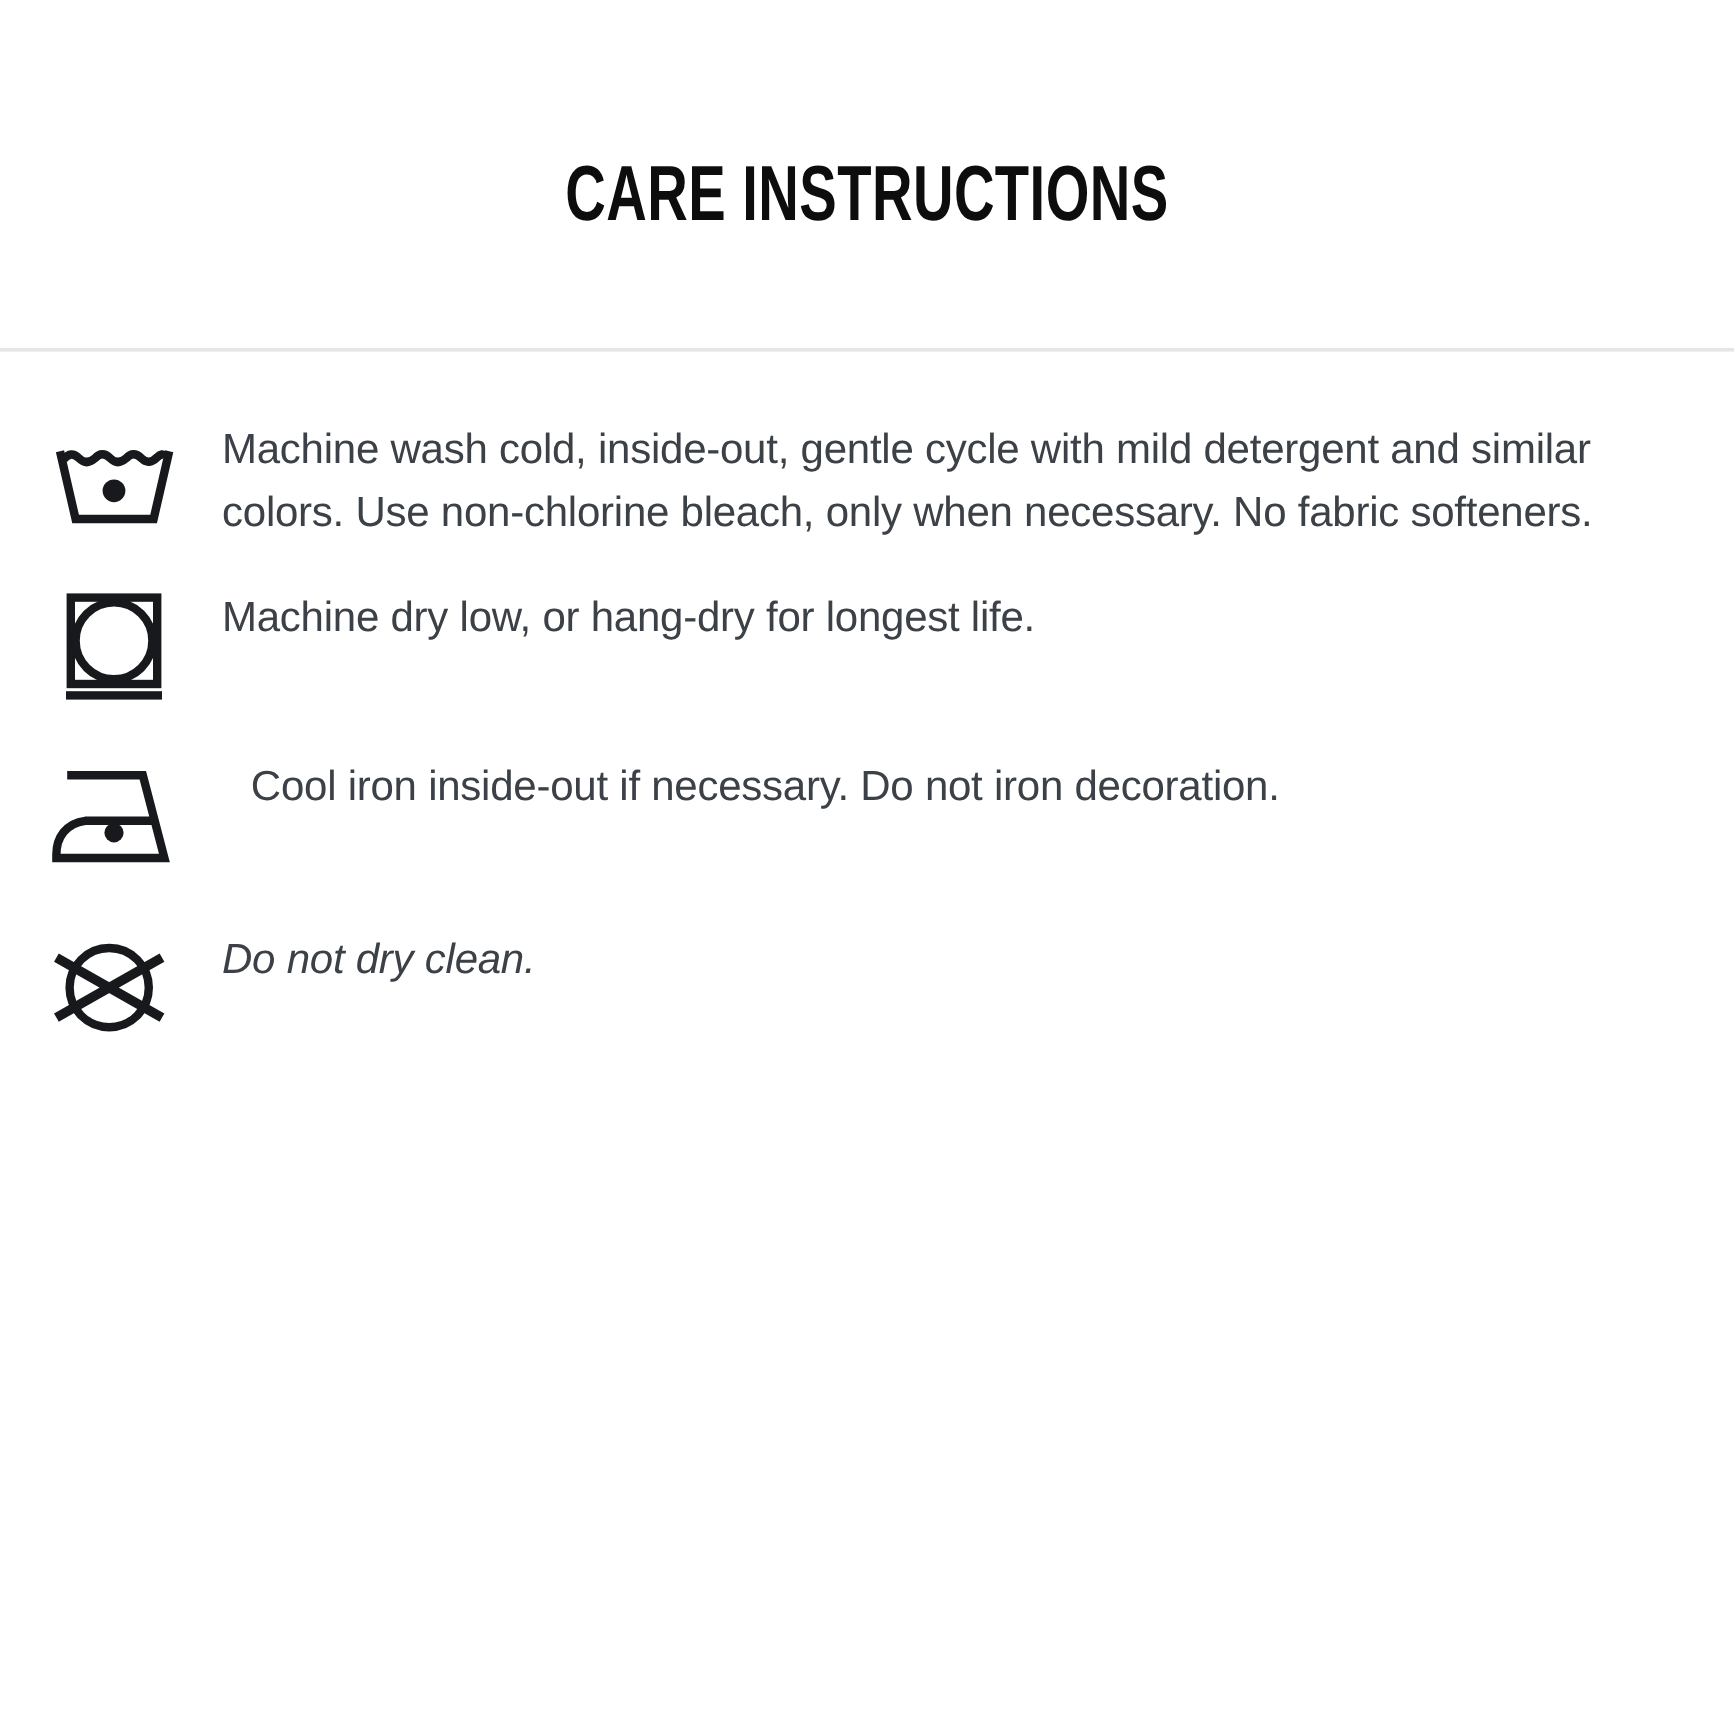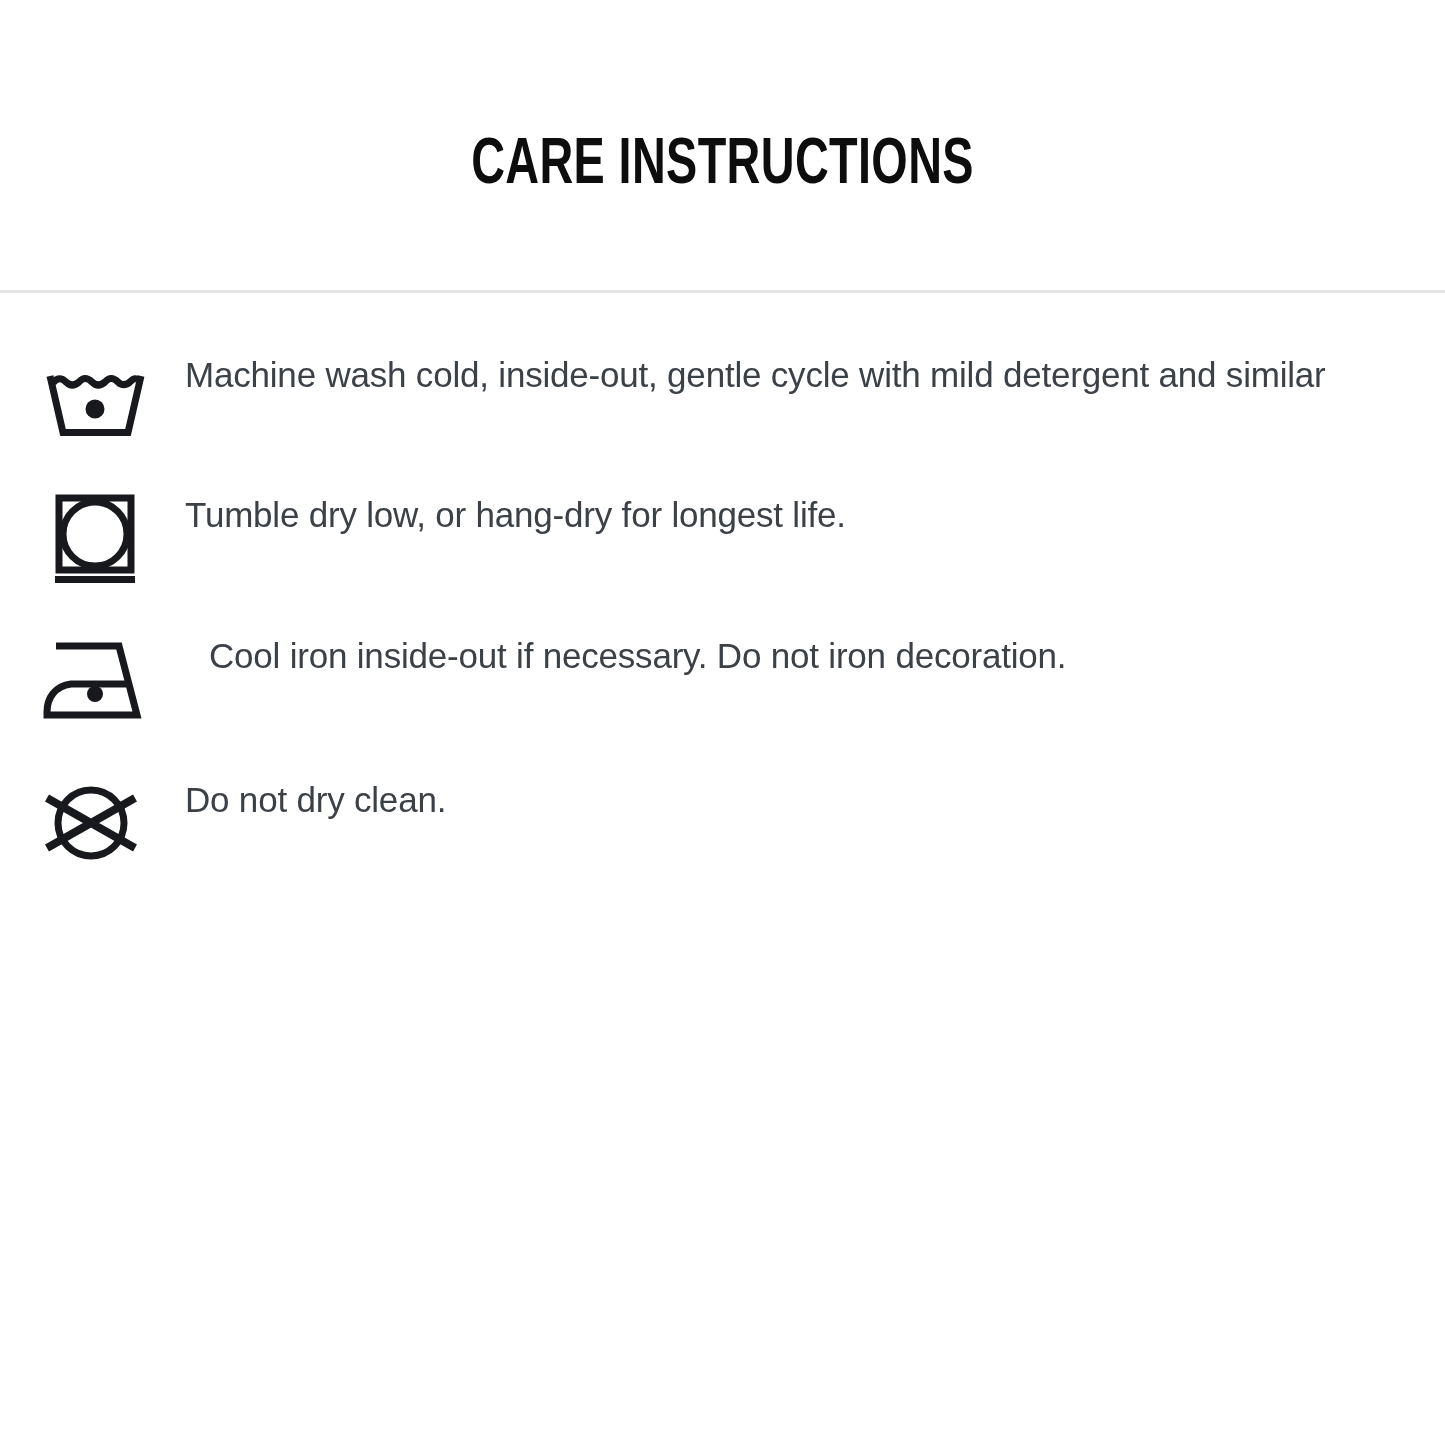--- a/index.html
+++ b/index.html
@@ -49,54 +49,55 @@
   }
   .care-text div { white-space: nowrap; }
 
   .icon-wash   { left: 45px;  top: 371px; }
   .text-wash   { top: 349px; }
   .icon-tumble { left: 55px;  top: 494px; }
   .text-tumble { top: 489px; }
   .icon-iron   { left: 43px;  top: 641px; }
   .text-iron   { top: 630px; margin-left: 24px; }
   .icon-dnc    { left: 45px;  top: 784px; }
-  .text-dnc    { top: 774px; }
+  .text-dnc    { top: 774px; font-style: italic; }
 
   svg { display: block; }
 </style>
 </head>
 <body>
 
 <div class="page-title">CARE INSTRUCTIONS</div>
 
 <div class="divider"></div>
 
 <div class="care-row">
   <span class="care-icon icon-wash">
     <svg width="101" height="66" viewBox="0 0 101 66" fill="none" xmlns="http://www.w3.org/2000/svg" overflow="visible">
       <path d="M5 5 L18 61.5 L83 61.5 L96 5" stroke="currentColor" stroke-width="7" fill="none"></path>
       <path d="M8 12 q6 -8 13 -1 q6 6 13 0 q6 -7 13 0 q6 6 13 0 q6 -7 13 0 q6 6 13 -1 q4 -4 7 -1" stroke="currentColor" stroke-width="7" fill="none"></path>
       <circle cx="50" cy="38" r="9.5" fill="currentColor"></circle>
     </svg>
   </span>
   <div class="care-text text-wash">
     <div>Machine wash cold, inside-out, gentle cycle with mild detergent and similar</div>
+    <div>colors. Use non-chlorine bleach, only when necessary. No fabric softeners.</div>
   </div>
 </div>
 
 <div class="care-row">
   <span class="care-icon icon-tumble">
     <svg width="80" height="89" viewBox="0 0 80 89" fill="none" xmlns="http://www.w3.org/2000/svg" overflow="visible">
       <rect x="4" y="4" width="72" height="72" stroke="currentColor" stroke-width="7" fill="none"></rect>
       <circle cx="40" cy="40" r="32" stroke="currentColor" stroke-width="7" fill="none"></circle>
       <rect x="0" y="82" width="80" height="7" fill="currentColor"></rect>
     </svg>
   </span>
   <div class="care-text text-tumble">
-    <div>Tumble dry low, or hang-dry for longest life.</div>
+    <div>Machine dry low, or hang-dry for longest life.</div>
   </div>
 </div>
 
 <div class="care-row">
   <span class="care-icon icon-iron">
     <svg width="100" height="79" viewBox="0 0 100 79" fill="none" xmlns="http://www.w3.org/2000/svg" overflow="visible">
       <path d="M13 5 L76 5 L94 74 L4 74 L4 71 C4 57 12 45 28 43 L86 43" stroke="currentColor" stroke-width="7" fill="none" stroke-linejoin="miter"></path>
       <circle cx="52" cy="53" r="8" fill="currentColor"></circle>
     </svg>
   </span>

